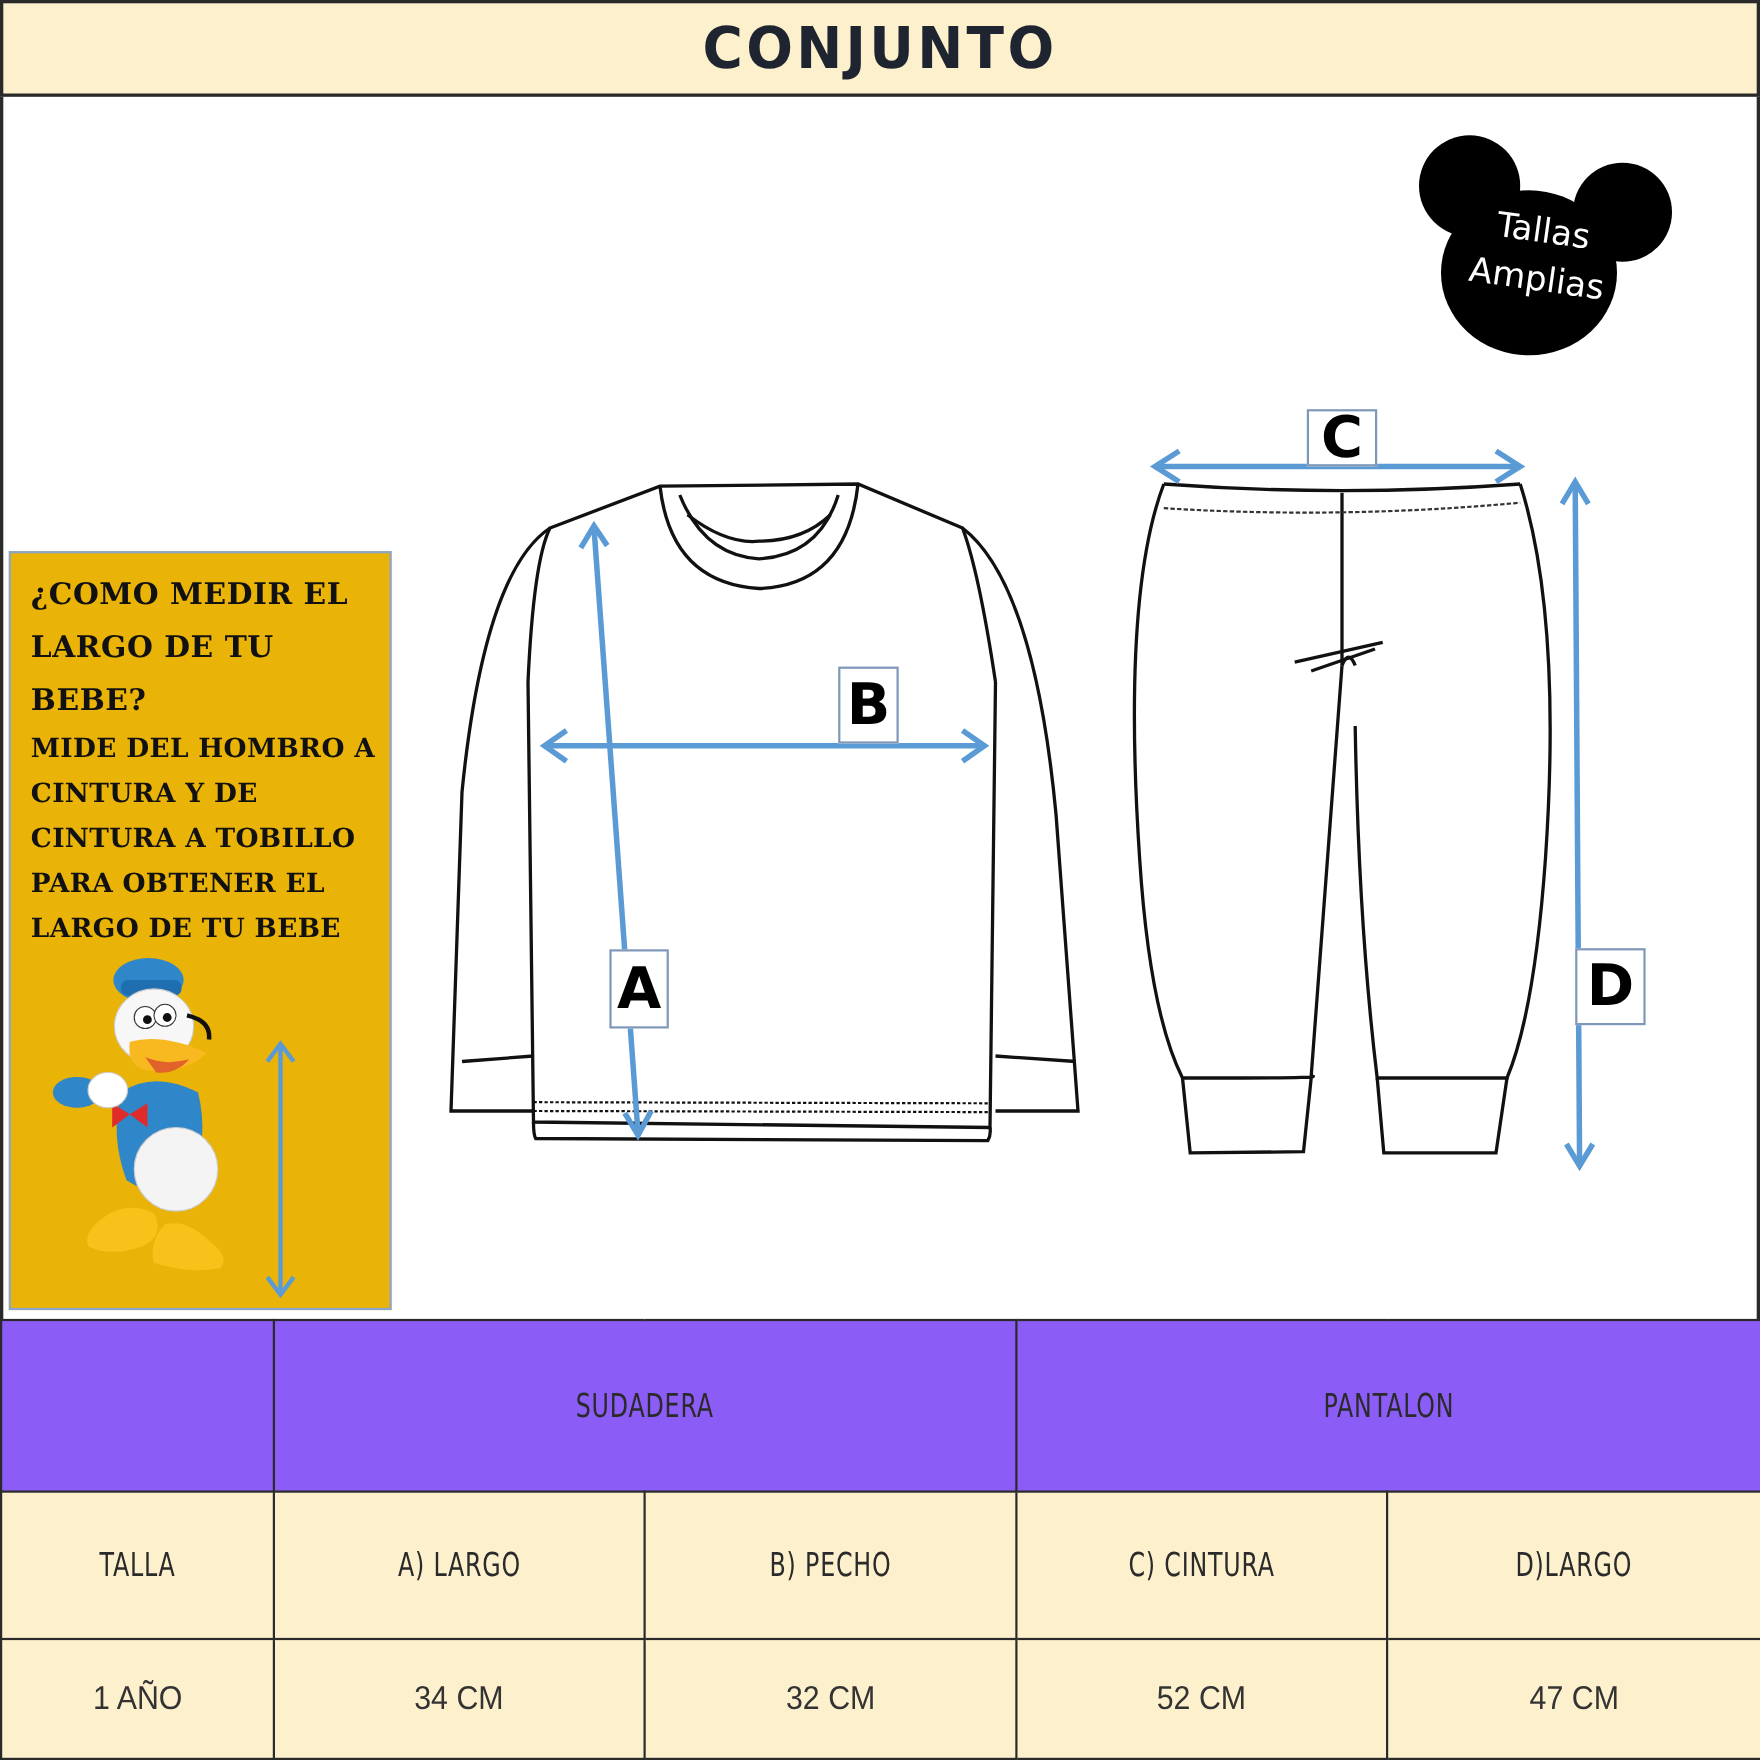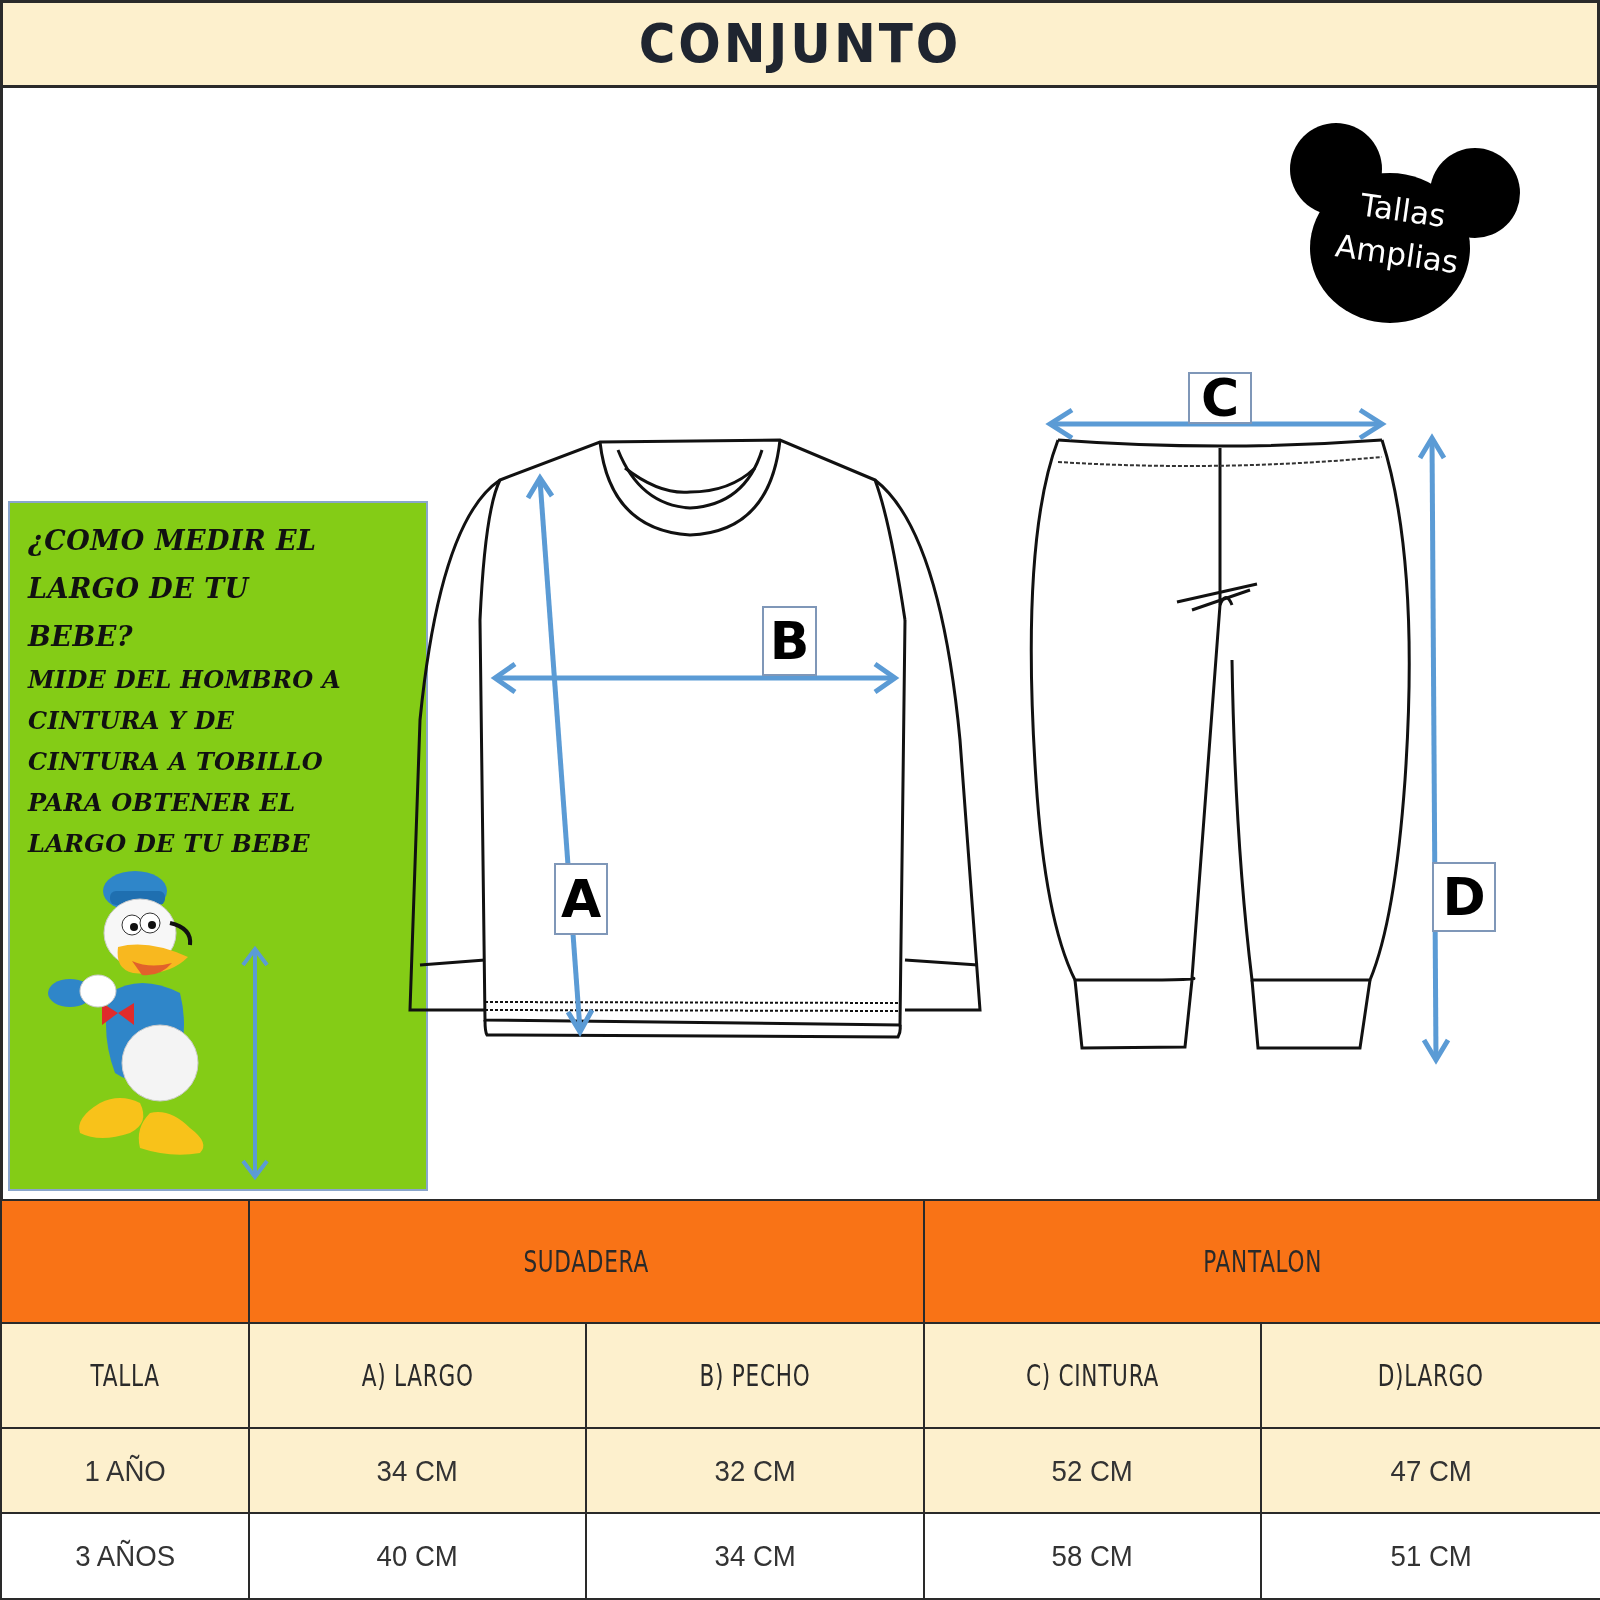--- a/index.html
+++ b/index.html
@@ -35,22 +35,22 @@
     .mickey .head { left: 20px; top: 55px; width: 160px; height: 150px; }
     .mickey .label {
       position: absolute; left: 30px; top: 70px; width: 160px;
       color: #fff; font-family: "DejaVu Sans", sans-serif; font-size: 31px;
       line-height: 44px; text-align: center;
       transform: rotate(8deg);
     }
 
     
     .guide {
-      position: absolute; left: 8px; top: 501px; width: 420px; height: 690px;
-      border: 2px solid #8aa6cc; background: #84cc16; font-style: italic;
+      position: absolute; left: 8px; top: 501px; width: 348px; height: 690px;
+      border: 2px solid #8aa6cc; background: #eab308;
     }
     .guide-q {
       position: absolute; left: 18px; top: 14px; width: 320px;
       font-family: "DejaVu Serif", serif; font-weight: bold; font-size: 27px;
       line-height: 48px; color: #111; letter-spacing: 0.5px;
     }
     .guide-body {
       position: absolute; left: 18px; top: 156px; width: 320px;
       font-family: "DejaVu Serif", serif; font-weight: bold; font-size: 24px;
       line-height: 41px; color: #111; letter-spacing: 0.3px;
@@ -69,21 +69,21 @@
 
     
     .size-table {
       position: absolute; left: 0; top: 1199px; width: 1600px; height: 401px;
       border-collapse: collapse; table-layout: fixed;
     }
     .size-table td {
       border: 2.5px solid #2a2a2a; text-align: center; vertical-align: middle;
       padding: 0;
     }
-    .size-table tr.group-row td { height: 89px; background: #f97316; }
+    .size-table tr.group-row td { height: 89px; background: #8b5cf6; }
     .size-table tr.head-row td { height: 76px; background: #fdf0cd; }
     .size-table tr.data-row td { height: 62px; }
     .size-table tr.data-row:nth-of-type(odd) td { background: #fdf0cd; }
     .size-table tr.data-row:nth-of-type(even) td { background: #fff; }
     .hand {
       font-family: "DejaVu Sans", sans-serif; font-size: 30px; color: #2a2a2a;
       display: inline-block; transform: scaleX(0.72); letter-spacing: 1px;
     }
     .cell {
       font-family: "Liberation Sans", sans-serif; font-size: 30px; color: #333;
@@ -233,21 +233,14 @@
     <td><span class="hand">C) CINTURA</span></td>
     <td><span class="hand">D)LARGO</span></td>
   </tr>
   <tr class="data-row">
     <td><span class="cell">1 AÑO</span></td>
     <td><span class="cell">34 CM</span></td>
     <td><span class="cell">32 CM</span></td>
     <td><span class="cell">52 CM</span></td>
     <td><span class="cell">47 CM</span></td>
   </tr>
-  <tr class="data-row">
-    <td><span class="cell">3 AÑOS</span></td>
-    <td><span class="cell">40 CM</span></td>
-    <td><span class="cell">34 CM</span></td>
-    <td><span class="cell">58 CM</span></td>
-    <td><span class="cell">51 CM</span></td>
-  </tr>
 </tbody>
   </table>
 
 </body></html>

